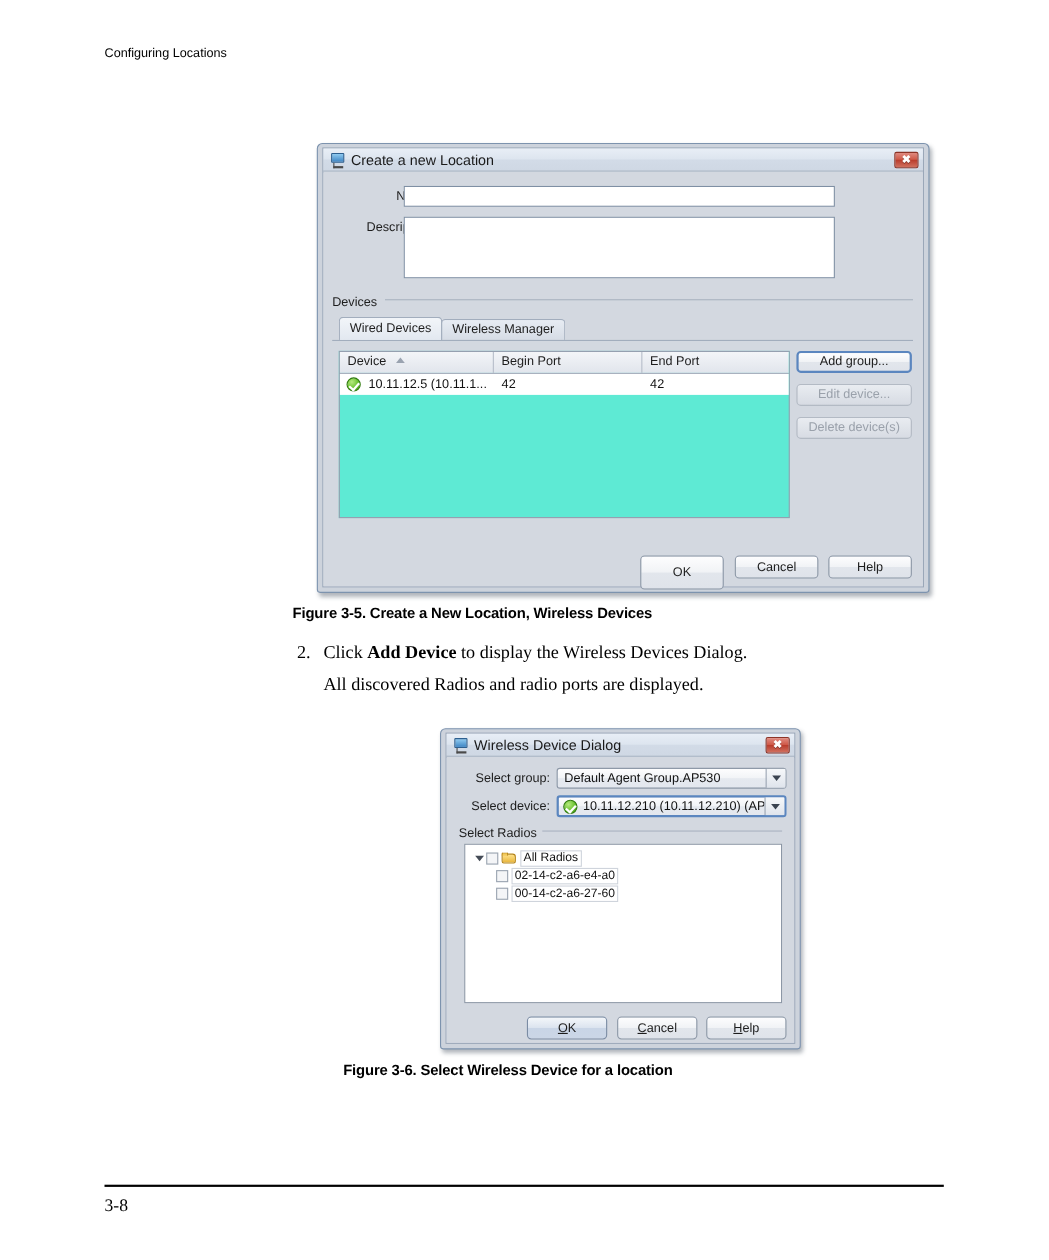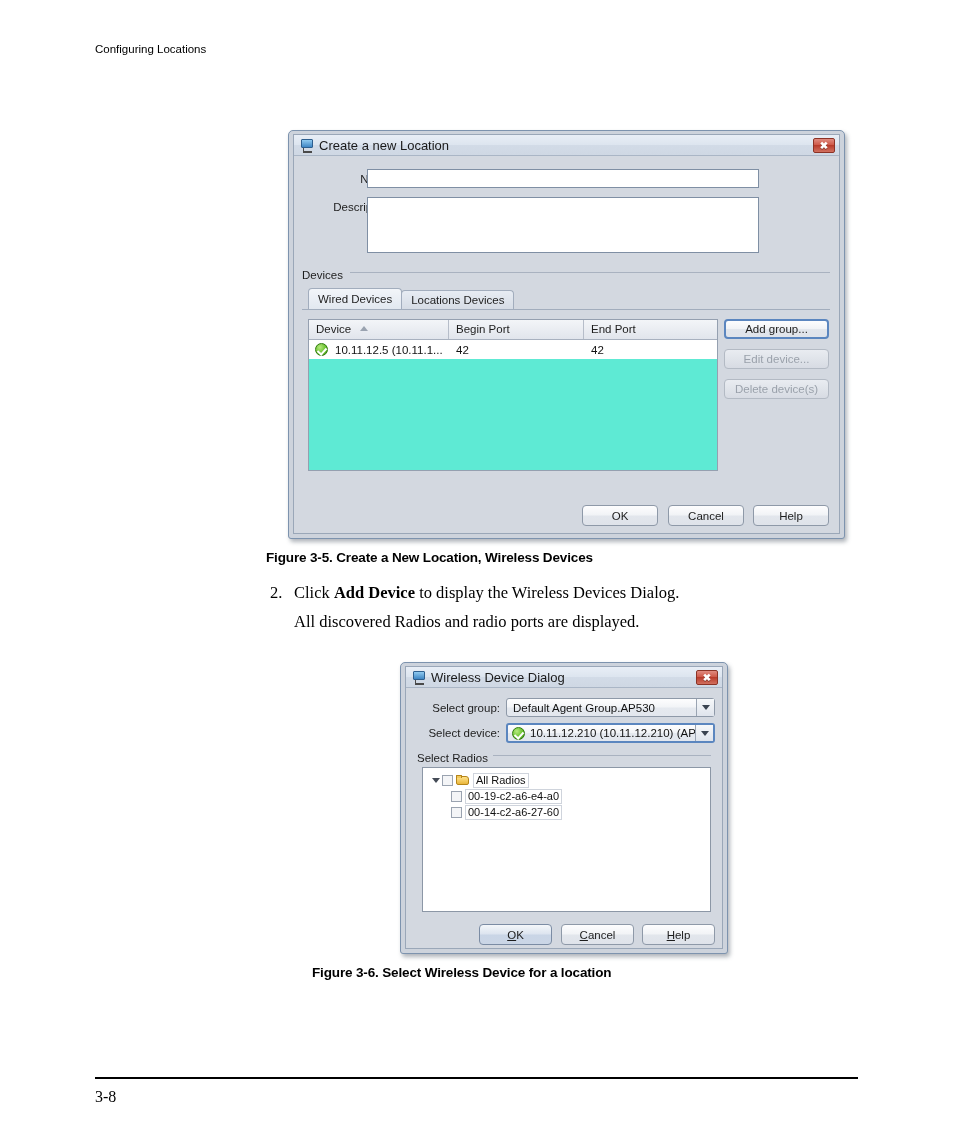--- a/index.html
+++ b/index.html
@@ -470,21 +470,21 @@
       <div class="lbl" style="position:absolute; left:0px; top:44px; width:100px; text-align:right;">Description:</div>
       <textarea class="text-area" style="position: absolute; left: 73px; top: 40px; width: 392px; height: 56px; resize: none;"></textarea>
 
       <div style="position:absolute; left:8px; top:108px;">
         <span class="group-title">Devices</span>
       </div>
       <div class="group-line" style="left:56px; top:115px; width:480px;"></div>
 
       <div class="tabstrip" style="left:14px; top:131px;">
         <div class="tab selected">Wired Devices</div>
-        <div class="tab unselected">Locations Devices</div>
+        <div class="tab unselected">Wireless Manager</div>
       </div>
       <div class="tab-underline" style="left:8px; top:152px; width:528px;"></div>
 
       <div class="tbl" style="left:14px; top:162px; width:410px; height:152px;">
         <div class="tbl-head">
           <div class="th" style="width:140px;">
             <span>Device</span>
             <span class="sort-arrow"></span>
           </div>
           <div class="th" style="width:135px;">Begin Port</div>
@@ -495,21 +495,21 @@
           <div class="td" style="width:121px;">10.11.12.5 (10.11.1...</div>
           <div class="td" style="width:135px;">42</div>
           <div class="td" style="width:133px;">42</div>
         </div>
       </div>
 
       <div class="btn focused" style="position:absolute; left:430px; top:162px; width:105px; height:20px;">Add group...</div>
       <div class="btn disabled" style="position:absolute; left:430px; top:192px; width:105px; height:20px;">Edit device...</div>
       <div class="btn disabled" style="position:absolute; left:430px; top:222px; width:105px; height:20px;">Delete device(s)</div>
 
-      <div class="btn" style="position:absolute; left:288px; top:348px; width:76px; height:21px;">OK</div>
+      <div class="btn" style="position:absolute; left:288px; top:348px; width:76px; height:31px;">OK</div>
       <div class="btn" style="position:absolute; left:374px; top:348px; width:76px; height:21px;">Cancel</div>
       <div class="btn" style="position:absolute; left:459px; top:348px; width:76px; height:21px;">Help</div>
 
     </div>
   </div>
 </div>
 
 <div class="fig-caption" id="fig-caption-1">Figure 3-5. Create a New Location, Wireless Devices</div>
 
 <div class="body-list">
@@ -565,21 +565,21 @@
             </span>
           <span class="tree-check"></span>
           <span class="folder-icon">
             <span class="back"></span>
               <span class="tab-lip"></span>
           </span>
           <span class="tree-label boxed">All Radios</span>
         </div>
         <div class="tree-row" style="margin:1px 0 0 28px;">
           <span class="tree-check"></span>
-          <span class="tree-label boxed">00-19-c2-a6-e4-a0</span>
+          <span class="tree-label boxed">02-14-c2-a6-e4-a0</span>
         </div>
         <div class="tree-row" style="margin:1px 0 0 28px;">
           <span class="tree-check"></span>
           <span class="tree-label boxed">00-14-c2-a6-27-60</span>
         </div>
       </div>
 
       <div class="btn default-btn" style="position:absolute; left:73px; top:235px; width:73px; height:21px;"><u>O</u>K</div>
       <div class="btn" style="position:absolute; left:155px; top:235px; width:73px; height:21px;"><u>C</u>ancel</div>
       <div class="btn" style="position:absolute; left:236px; top:235px; width:73px; height:21px;"><u>H</u>elp</div>

